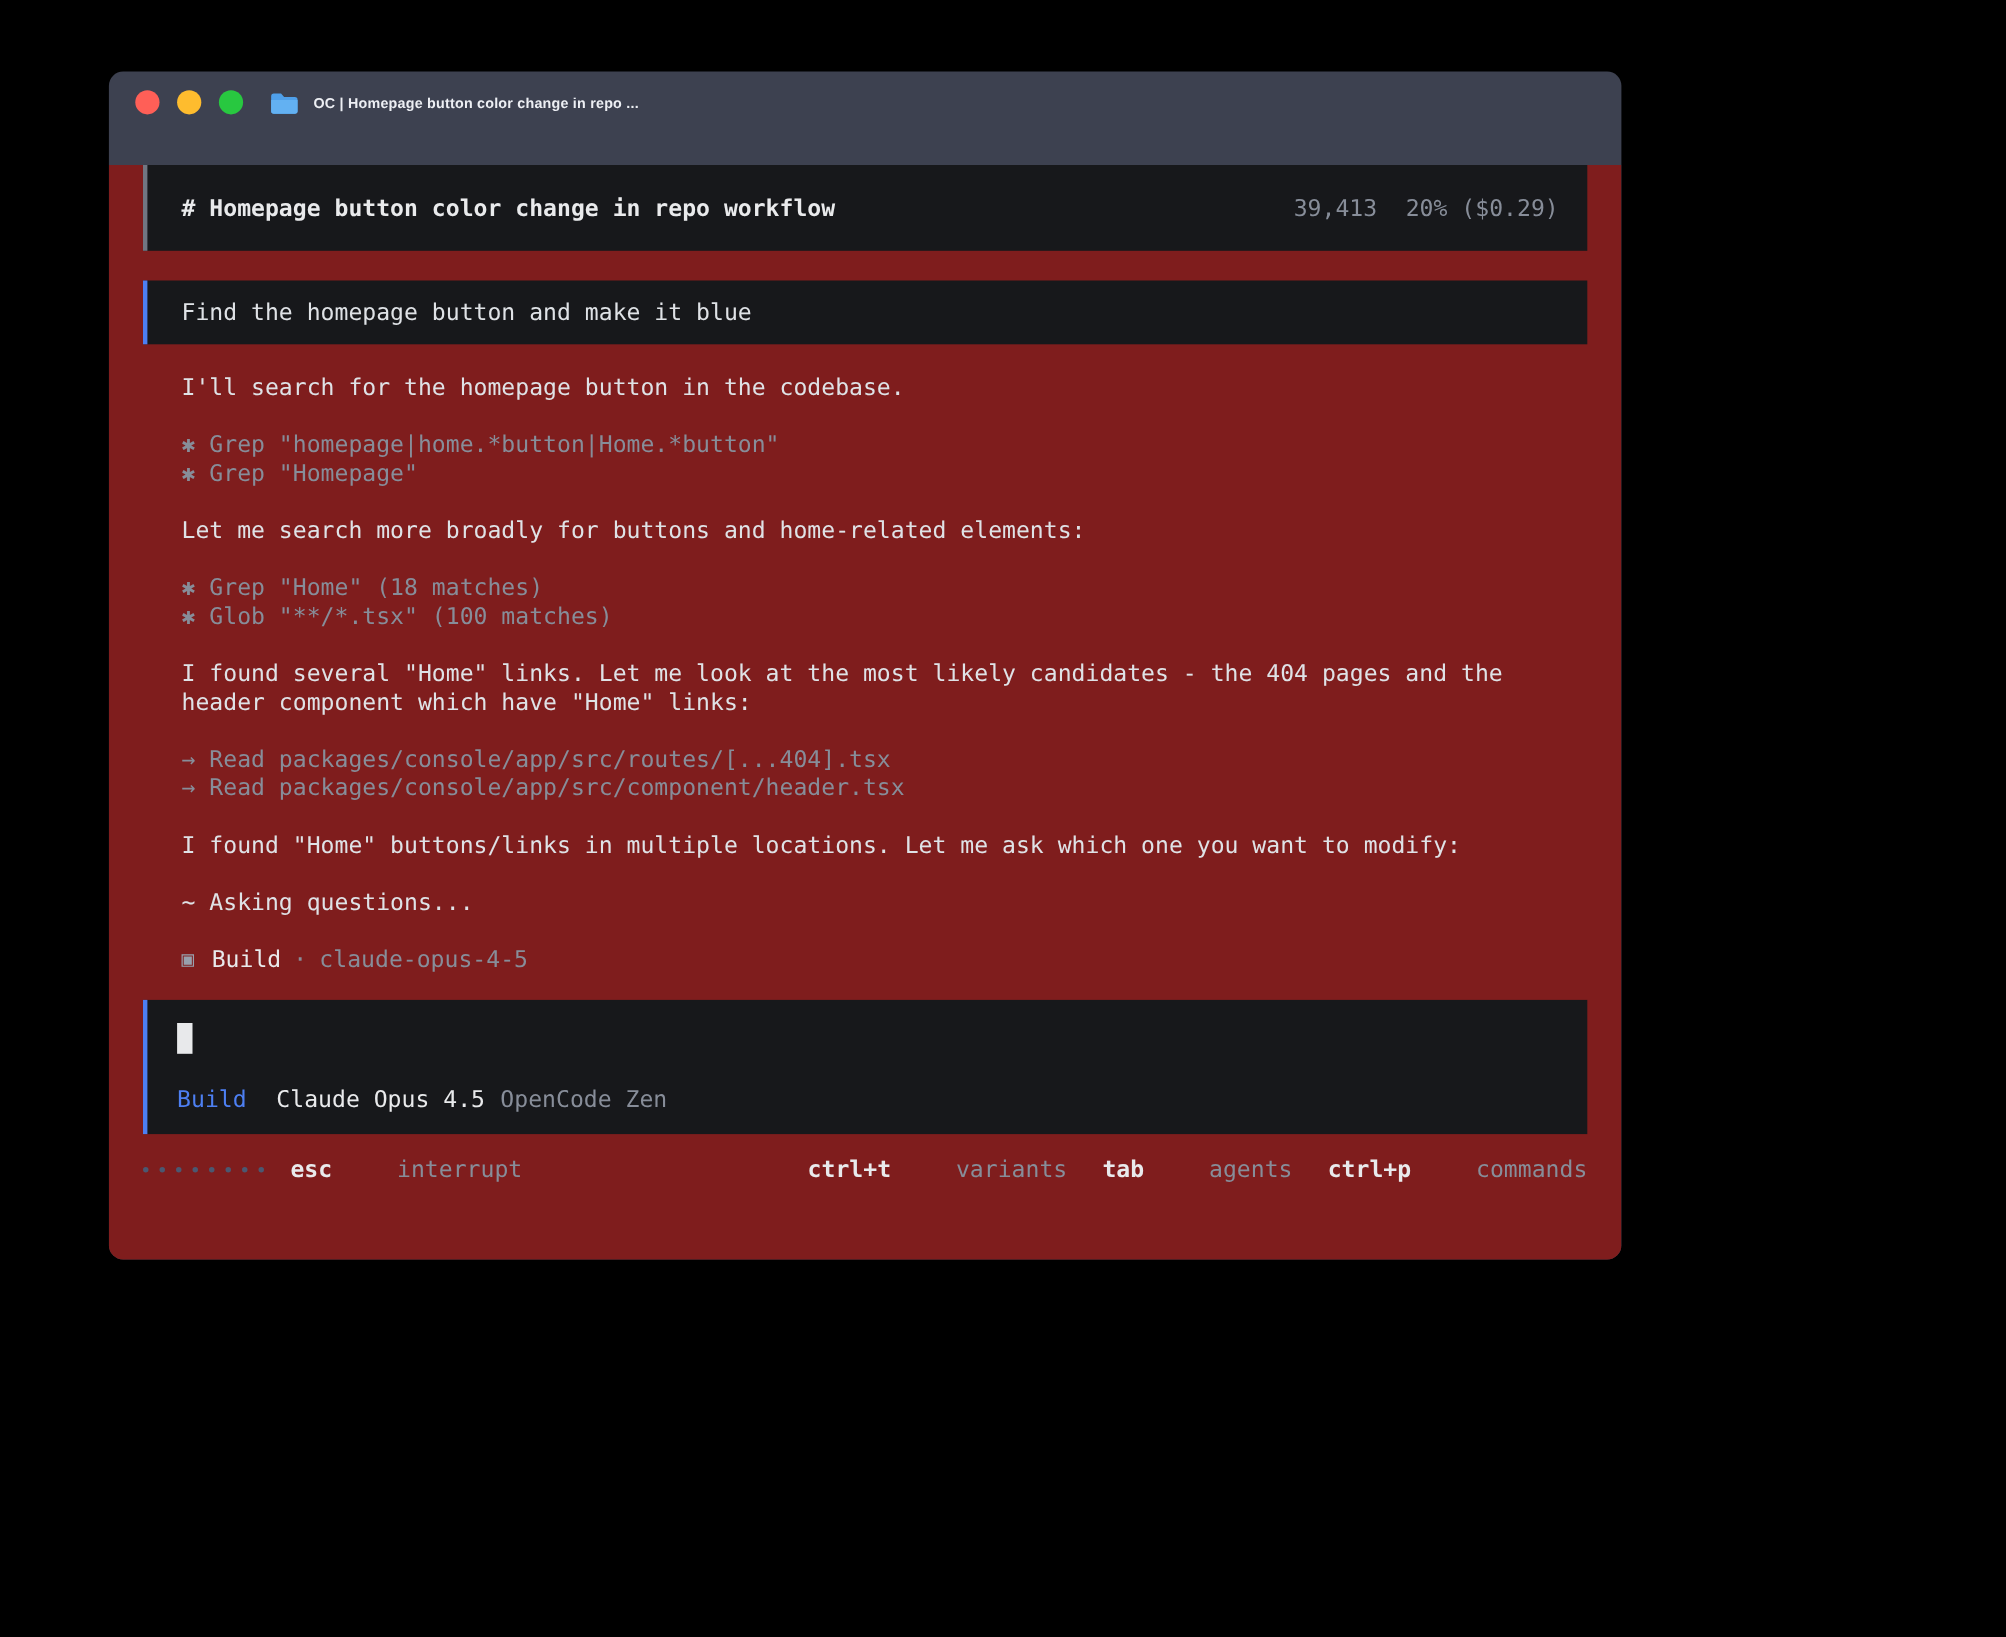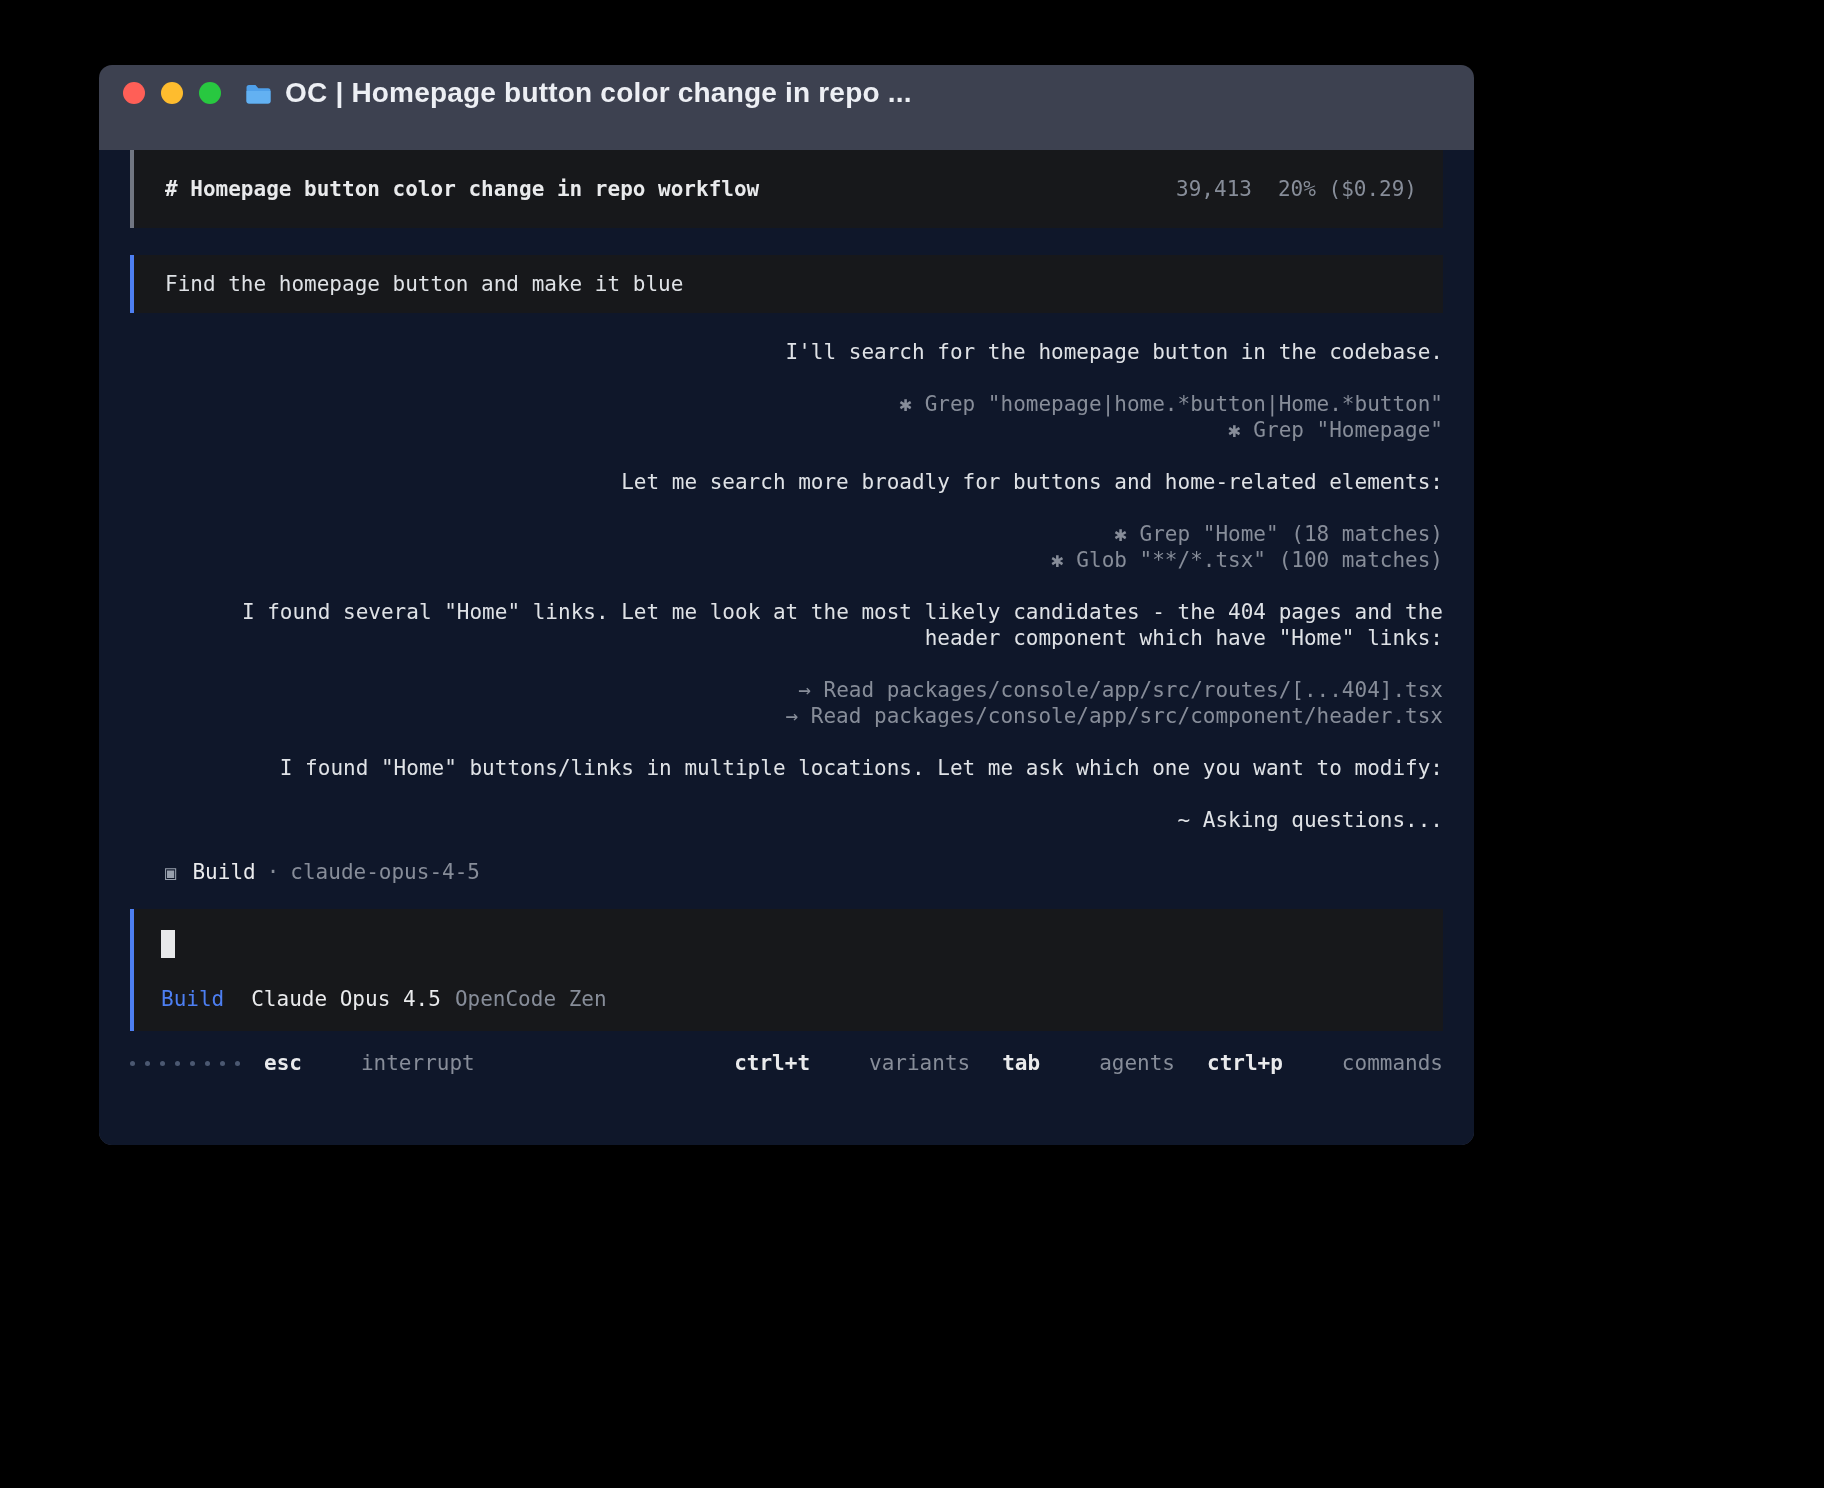--- a/index.html
+++ b/index.html
@@ -14,25 +14,25 @@
   }
   .titlebar { height:56px; display:flex; align-items:center; padding:0 24px; }
   .lights { display:flex; gap:16px; align-items:center; }
   .light { width:22px; height:22px; border-radius:50%; display:inline-block; }
   .light.red    { background:#ff5f57; }
   .light.yellow { background:#febc2e; }
   .light.green  { background:#28c840; }
   .folder { margin-left:24px; display:flex; align-items:center; }
   .win-title {
     margin-left:13px; font-family:"Liberation Sans",sans-serif;
-    font-weight:700; font-size:28px; color:#edeff4; letter-spacing:.2px;
+    font-weight:700; font-size:13px; color:#edeff4; letter-spacing:.2px;
   }
   .content {
-    background:#0f172a; height:1012px; padding:0 31px;
-    font-size:21px; line-height:26px;text-align:right;
+    background:#7f1d1d; height:1012px; padding:0 31px;
+    font-size:21px; line-height:26px;
   }
   .block { background:#17181b; border-left:4px solid #717682; }
   .header-block {
     margin-top:29px; height:78px; display:flex; align-items:center;
     justify-content:space-between; padding:0 26px 0 31px;
   }
   .h-title { color:#e9eaec; font-weight:700; }
   .h-stats { color:#878d99; display:flex; gap:26px; }
   .user-block {
     margin-top:27px; height:58px; border-left-color:#4d7ff2;

